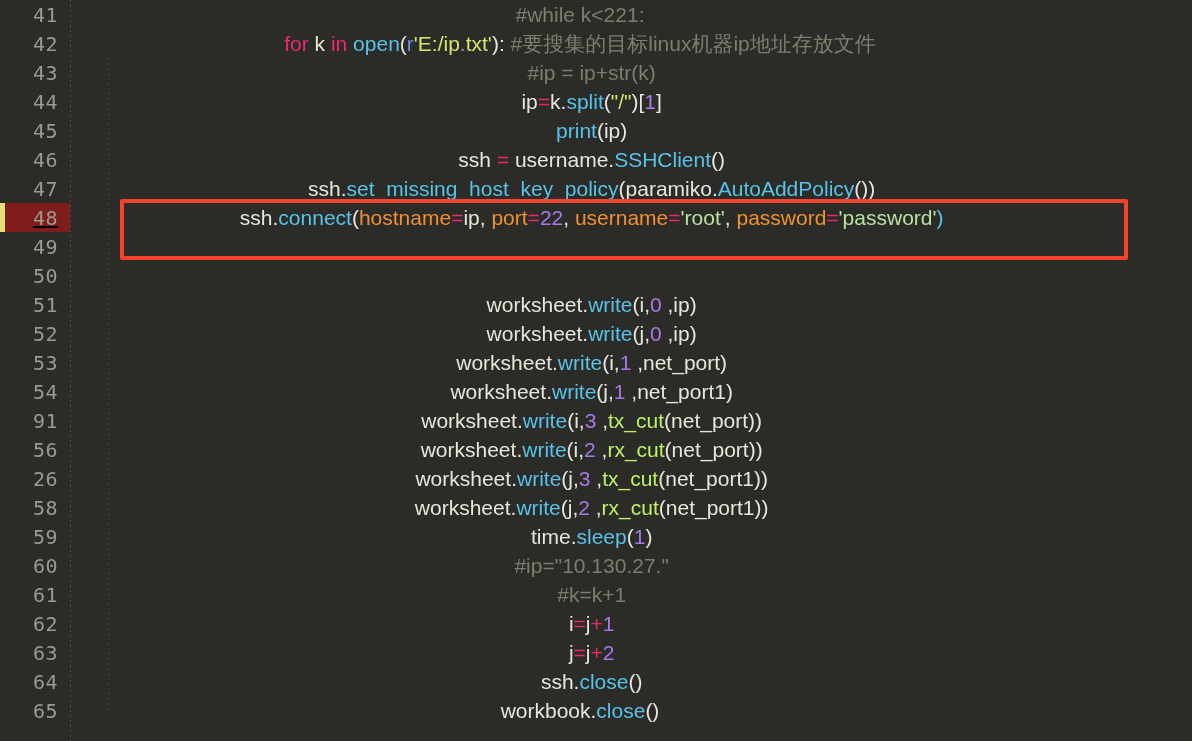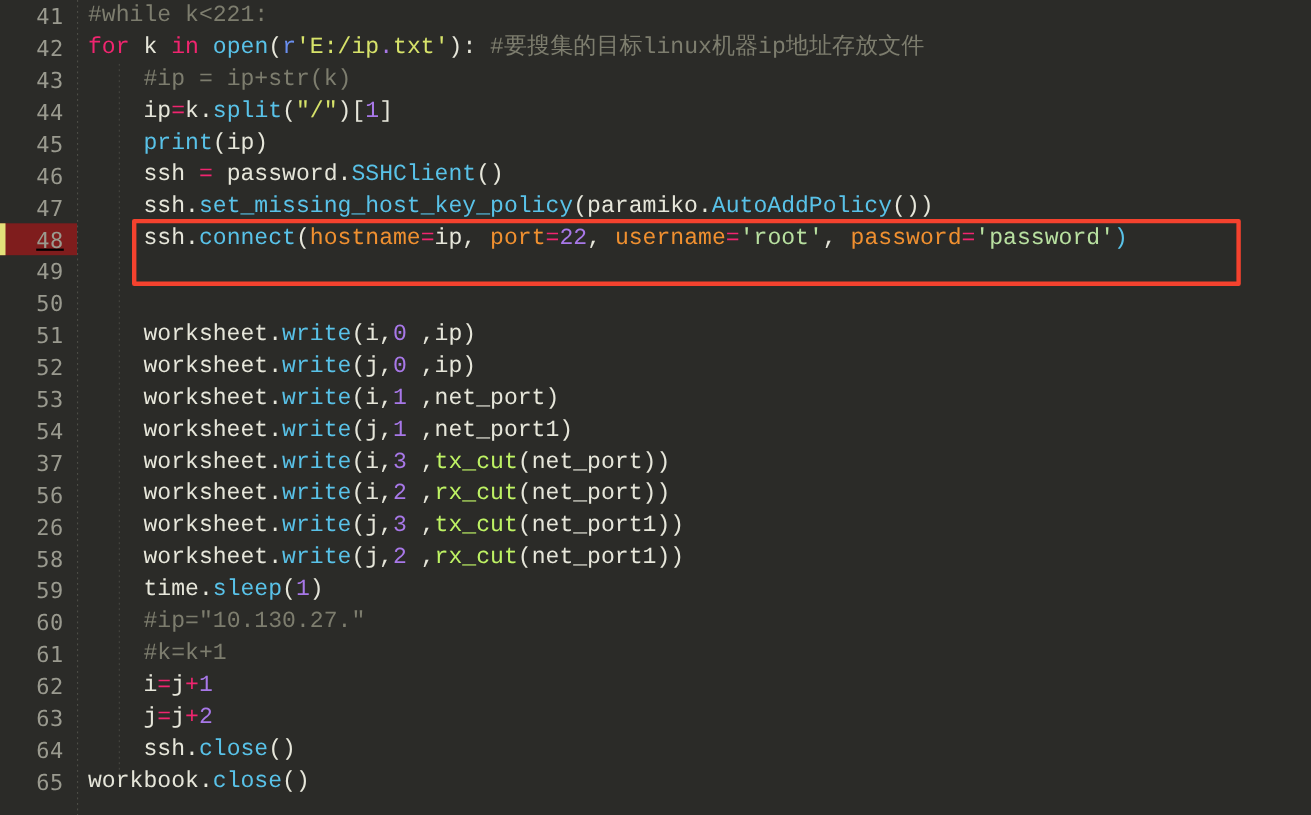--- a/index.html
+++ b/index.html
@@ -76,22 +76,23 @@
     font-family: "DejaVu Sans Mono", "Liberation Mono", monospace;
     letter-spacing: 0.5px;
   }
 
   .code {
     flex: 1 1 auto;
     font-size: 21px;
     line-height: 29px;
     color: #e8e8dc;
     padding-left: 10px;
-    font-family: Liberation Mono, monospace;
+    font-family: Liberation Sans, sans-serif;
     white-space: pre;
+    text-align: center;
   }
 
   
   .t-plain    { color: #e6e6da; }
   .t-comment  { color: #7d7d6e; }
   .t-keyword  { color: #f0256f; margin-top: 44px; }
   .t-func     { color: #59c2e8; margin-top: 44px; }
   .t-func2    { color: #bef264; }
   .t-number   { color: #a878e8; }
   .t-string   { color: #d7e36a; }
@@ -120,30 +121,30 @@
 
   <div class="gutter-sep"></div>
   <div class="indent-guide" style="left:108px; top:58px; height:654px;"></div>
 
   <div class="lines" id="lines">
       <div class="line"><div class="ln-wrap"><span class="marker"></span><span class="ln">41</span></div><div class="code"><span class="t-indent"></span><span class="t-comment">#while k&lt;221:</span></div></div>
       <div class="line"><div class="ln-wrap"><span class="marker"></span><span class="ln">42</span></div><div class="code"><span class="t-keyword">for</span><span class="t-plain"> k </span><span class="t-keyword">in</span><span class="t-plain"> </span><span class="t-func">open</span><span class="t-punct">(</span><span class="t-prefix">r</span><span class="t-string">'E:/ip</span><span class="t-dot">.</span><span class="t-string">txt'</span><span class="t-punct">): </span><span class="t-comment">#要搜集的目标linux机器ip地址存放文件</span></div></div>
       <div class="line"><div class="ln-wrap"><span class="marker"></span><span class="ln">43</span></div><div class="code"><span class="t-plain">    </span><span class="t-comment">#ip = ip+str(k)</span></div></div>
       <div class="line"><div class="ln-wrap"><span class="marker"></span><span class="ln">44</span></div><div class="code"><span class="t-plain">    ip</span><span class="t-op">=</span><span class="t-plain">k.</span><span class="t-func">split</span><span class="t-punct">(</span><span class="t-string">"/"</span><span class="t-punct">)[</span><span class="t-number">1</span><span class="t-punct">]</span></div></div>
       <div class="line"><div class="ln-wrap"><span class="marker"></span><span class="ln">45</span></div><div class="code"><span class="t-plain">    </span><span class="t-func">print</span><span class="t-punct">(ip)</span></div></div>
-      <div class="line"><div class="ln-wrap"><span class="marker"></span><span class="ln">46</span></div><div class="code"><span class="t-plain">    ssh </span><span class="t-op">=</span><span class="t-plain"> password.</span><span class="t-func">SSHClient</span><span class="t-punct">()</span></div></div>
+      <div class="line"><div class="ln-wrap"><span class="marker"></span><span class="ln">46</span></div><div class="code"><span class="t-plain">    ssh </span><span class="t-op">=</span><span class="t-plain"> username.</span><span class="t-func">SSHClient</span><span class="t-punct">()</span></div></div>
       <div class="line"><div class="ln-wrap"><span class="marker"></span><span class="ln">47</span></div><div class="code"><span class="t-plain">    ssh.</span><span class="t-func">set_missing_host_key_policy</span><span class="t-punct">(paramiko.</span><span class="t-func">AutoAddPolicy</span><span class="t-punct">())</span></div></div>
       <div class="line highlight"><div class="ln-wrap"><span class="marker"></span><span class="ln">48</span></div><div class="code"><span class="t-plain">    ssh.</span><span class="t-func">connect</span><span class="t-punct">(</span><span class="t-param">hostname</span><span class="t-op">=</span><span class="t-plain">ip, </span><span class="t-param">port</span><span class="t-op">=</span><span class="t-number">22</span><span class="t-plain">, </span><span class="t-param">username</span><span class="t-op">=</span><span class="t-string2">'root'</span><span class="t-plain">, </span><span class="t-param">password</span><span class="t-op">=</span><span class="t-string2">'password'</span><span class="t-func">)</span></div></div>
       <div class="line"><div class="ln-wrap"><span class="marker"></span><span class="ln">49</span></div><div class="code">&nbsp;</div></div>
       <div class="line"><div class="ln-wrap"><span class="marker"></span><span class="ln">50</span></div><div class="code">&nbsp;</div></div>
       <div class="line"><div class="ln-wrap"><span class="marker"></span><span class="ln">51</span></div><div class="code"><span class="t-plain">    worksheet.</span><span class="t-func">write</span><span class="t-punct">(i,</span><span class="t-number">0</span><span class="t-punct"> ,ip)</span></div></div>
       <div class="line"><div class="ln-wrap"><span class="marker"></span><span class="ln">52</span></div><div class="code"><span class="t-plain">    worksheet.</span><span class="t-func">write</span><span class="t-punct">(j,</span><span class="t-number">0</span><span class="t-punct"> ,ip)</span></div></div>
       <div class="line"><div class="ln-wrap"><span class="marker"></span><span class="ln">53</span></div><div class="code"><span class="t-plain">    worksheet.</span><span class="t-func">write</span><span class="t-punct">(i,</span><span class="t-number">1</span><span class="t-punct"> ,net_port)</span></div></div>
       <div class="line"><div class="ln-wrap"><span class="marker"></span><span class="ln">54</span></div><div class="code"><span class="t-plain">    worksheet.</span><span class="t-func">write</span><span class="t-punct">(j,</span><span class="t-number">1</span><span class="t-punct"> ,net_port1)</span></div></div>
-      <div class="line"><div class="ln-wrap"><span class="marker"></span><span class="ln">37</span></div><div class="code"><span class="t-plain">    worksheet.</span><span class="t-func">write</span><span class="t-punct">(i,</span><span class="t-number">3</span><span class="t-punct"> ,</span><span class="t-func2">tx_cut</span><span class="t-punct">(net_port))</span></div></div>
+      <div class="line"><div class="ln-wrap"><span class="marker"></span><span class="ln">91</span></div><div class="code"><span class="t-plain">    worksheet.</span><span class="t-func">write</span><span class="t-punct">(i,</span><span class="t-number">3</span><span class="t-punct"> ,</span><span class="t-func2">tx_cut</span><span class="t-punct">(net_port))</span></div></div>
       <div class="line"><div class="ln-wrap"><span class="marker"></span><span class="ln">56</span></div><div class="code"><span class="t-plain">    worksheet.</span><span class="t-func">write</span><span class="t-punct">(i,</span><span class="t-number">2</span><span class="t-punct"> ,</span><span class="t-func2">rx_cut</span><span class="t-punct">(net_port))</span></div></div>
       <div class="line"><div class="ln-wrap"><span class="marker"></span><span class="ln">26</span></div><div class="code"><span class="t-plain">    worksheet.</span><span class="t-func">write</span><span class="t-punct">(j,</span><span class="t-number">3</span><span class="t-punct"> ,</span><span class="t-func2">tx_cut</span><span class="t-punct">(net_port1))</span></div></div>
       <div class="line"><div class="ln-wrap"><span class="marker"></span><span class="ln">58</span></div><div class="code"><span class="t-plain">    worksheet.</span><span class="t-func">write</span><span class="t-punct">(j,</span><span class="t-number">2</span><span class="t-punct"> ,</span><span class="t-func2">rx_cut</span><span class="t-punct">(net_port1))</span></div></div>
       <div class="line"><div class="ln-wrap"><span class="marker"></span><span class="ln">59</span></div><div class="code"><span class="t-plain">    time.</span><span class="t-func">sleep</span><span class="t-punct">(</span><span class="t-number">1</span><span class="t-punct">)</span></div></div>
       <div class="line"><div class="ln-wrap"><span class="marker"></span><span class="ln">60</span></div><div class="code"><span class="t-plain">    </span><span class="t-comment">#ip="10.130.27."</span></div></div>
       <div class="line"><div class="ln-wrap"><span class="marker"></span><span class="ln">61</span></div><div class="code"><span class="t-plain">    </span><span class="t-comment">#k=k+1</span></div></div>
       <div class="line"><div class="ln-wrap"><span class="marker"></span><span class="ln">62</span></div><div class="code"><span class="t-plain">    i</span><span class="t-op">=</span><span class="t-plain">j</span><span class="t-op">+</span><span class="t-number">1</span></div></div>
       <div class="line"><div class="ln-wrap"><span class="marker"></span><span class="ln">63</span></div><div class="code"><span class="t-plain">    j</span><span class="t-op">=</span><span class="t-plain">j</span><span class="t-op">+</span><span class="t-number">2</span></div></div>
       <div class="line"><div class="ln-wrap"><span class="marker"></span><span class="ln">64</span></div><div class="code"><span class="t-plain">    ssh.</span><span class="t-func">close</span><span class="t-punct">()</span></div></div>
       <div class="line"><div class="ln-wrap"><span class="marker"></span><span class="ln">65</span></div><div class="code"><span class="t-plain">workbook.</span><span class="t-func">close</span><span class="t-punct">()</span></div></div>

